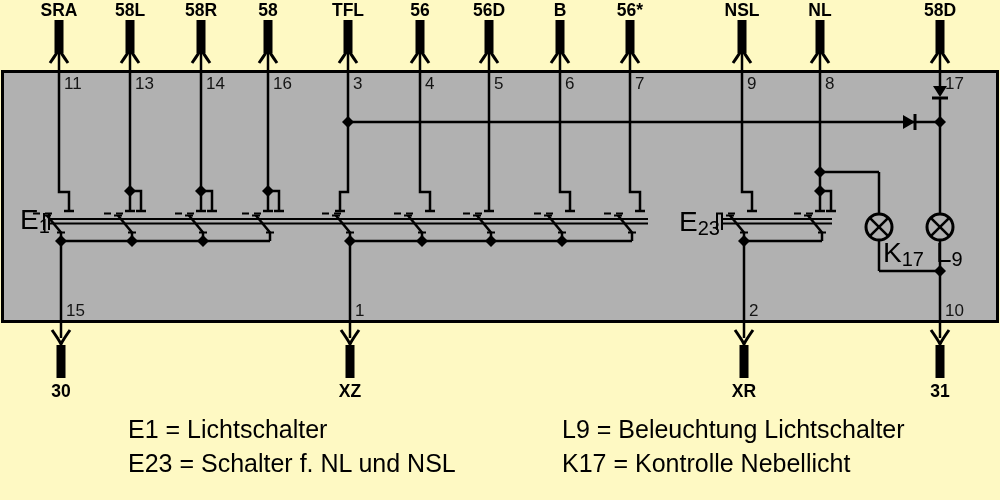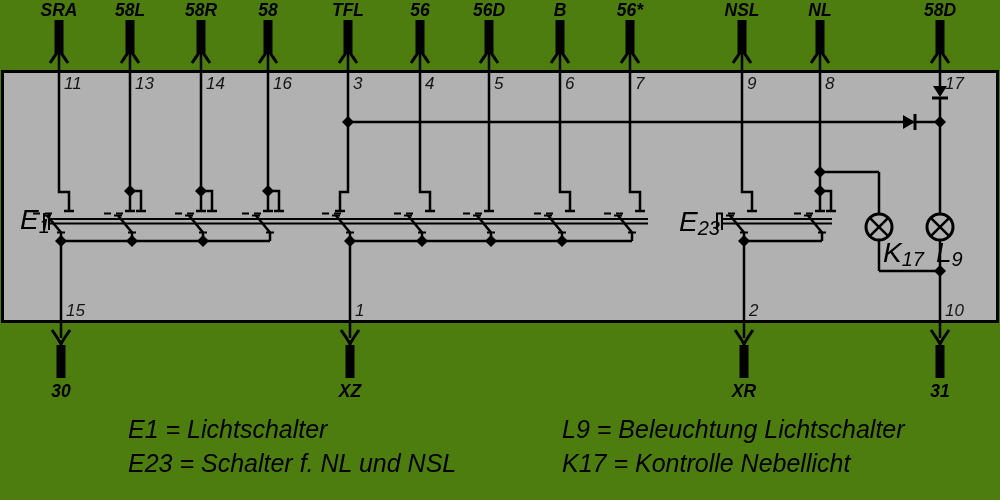--- a/index.html
+++ b/index.html
@@ -1,17 +1,17 @@
 <!DOCTYPE html>
 <html><head>
 <meta charset="utf-8">
 <style>
   html,body{margin:0;padding:0;background:#ffffff;}
   body{font-family:"Liberation Sans", sans-serif;}
-  #stage{position:relative;width:1000px;height:500px;background:#4d7c0f;overflow:hidden;font-style:italic;}
+  #stage{position:relative;width:1000px;height:500px;background:#fef9c3;overflow:hidden;}
   svg{display:block;}
   text{fill:#000000;}
   .toplabel{font-weight:bold;font-size:17.5px;}
   .botlabel{font-weight:bold;font-size:17.5px;}
   .pin{font-size:17px;fill:#141414;}
   .comp{font-size:28px;}
   .compsub{font-size:20px;}
   .legend{font-size:25px;}
 </style>
 </head>

